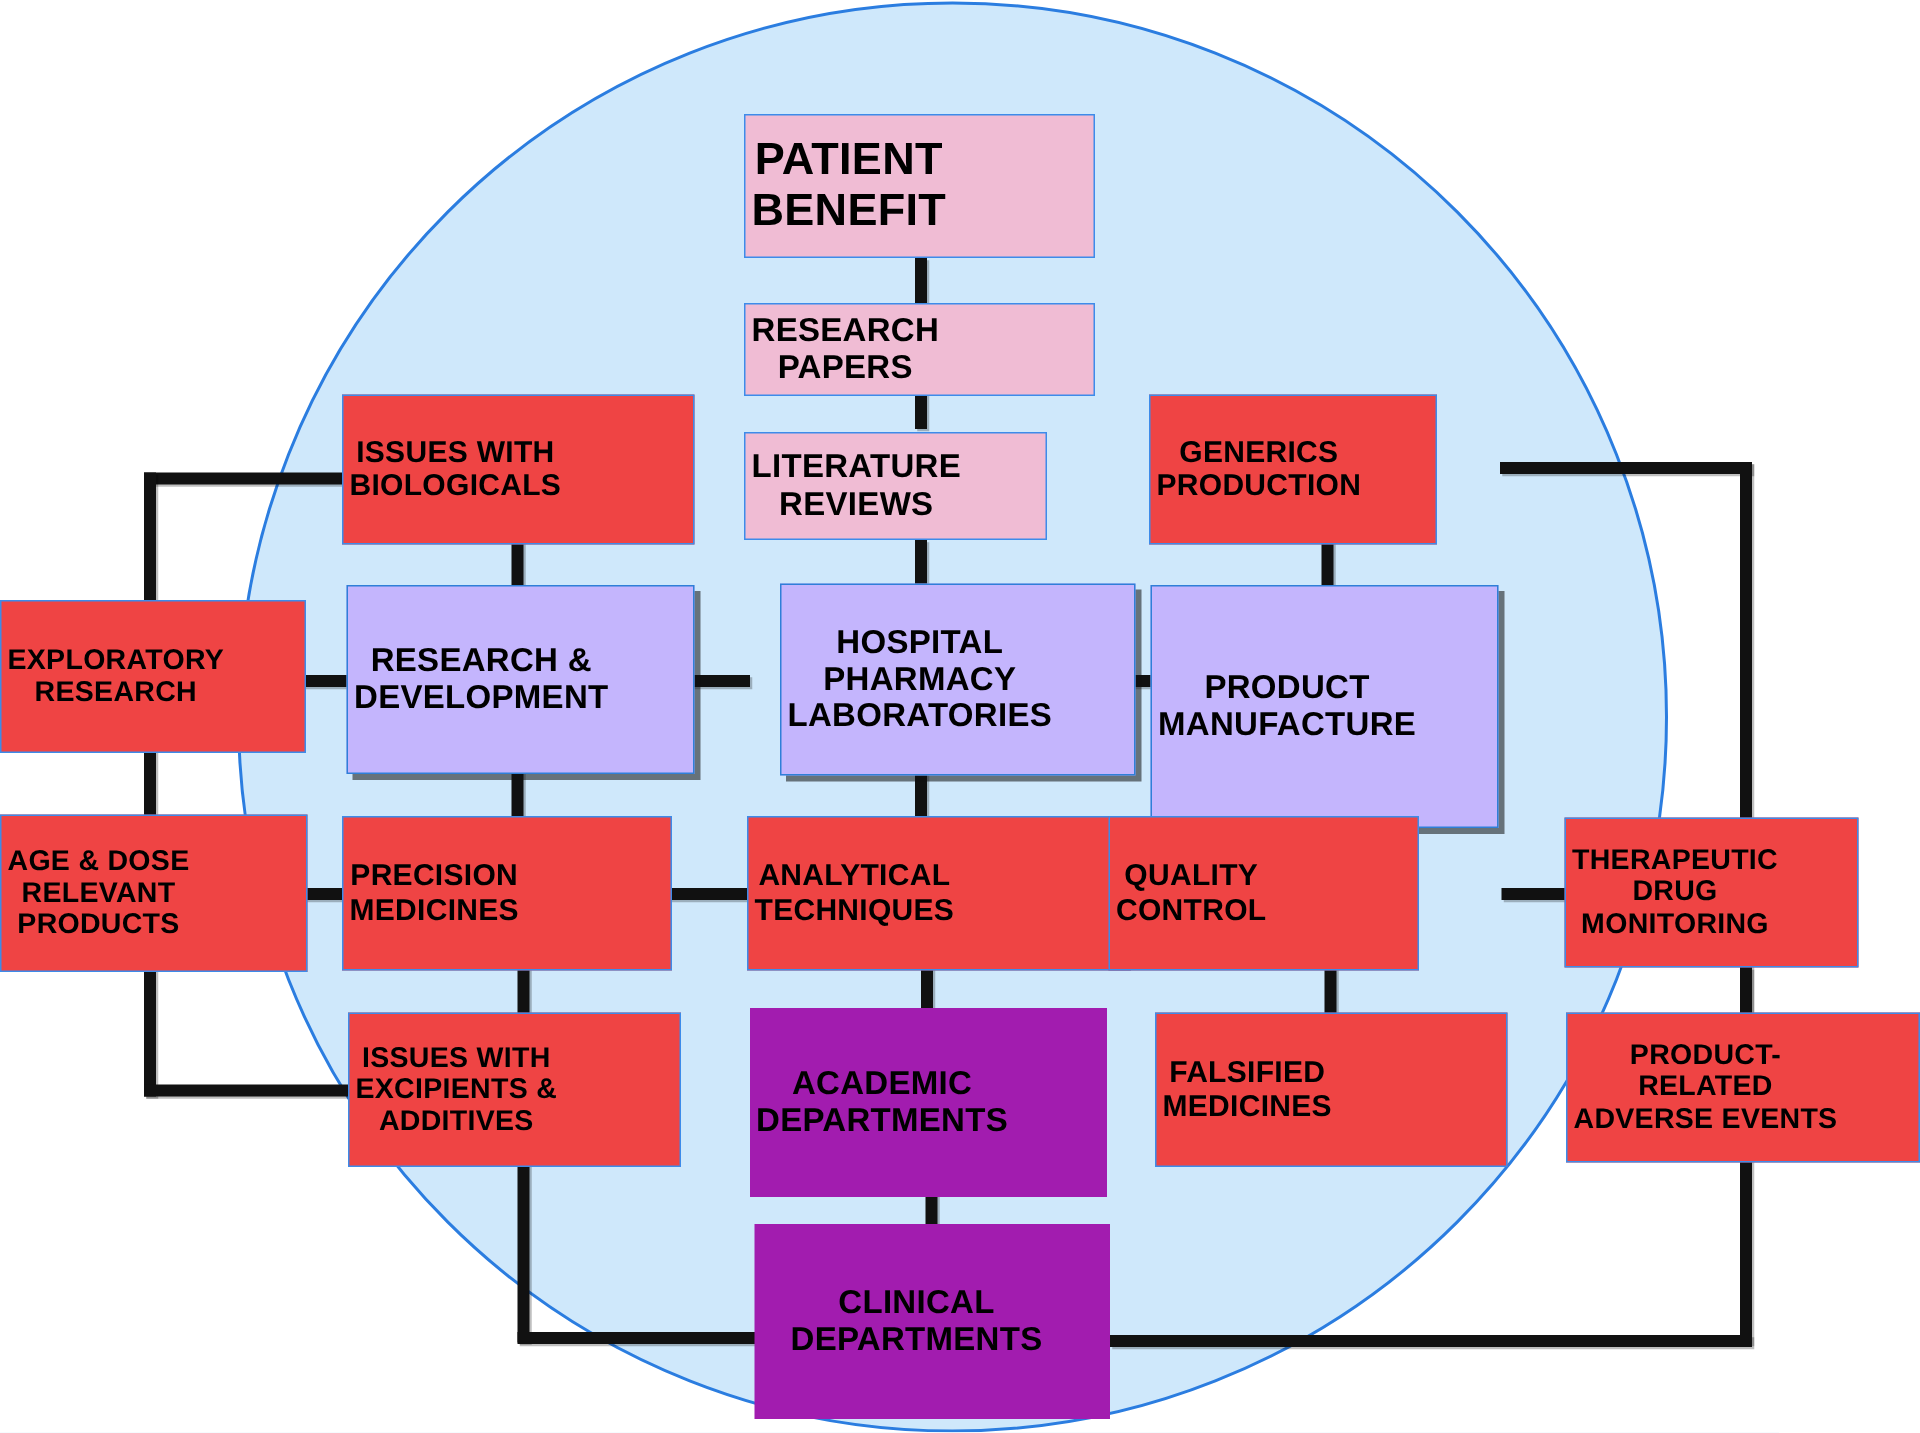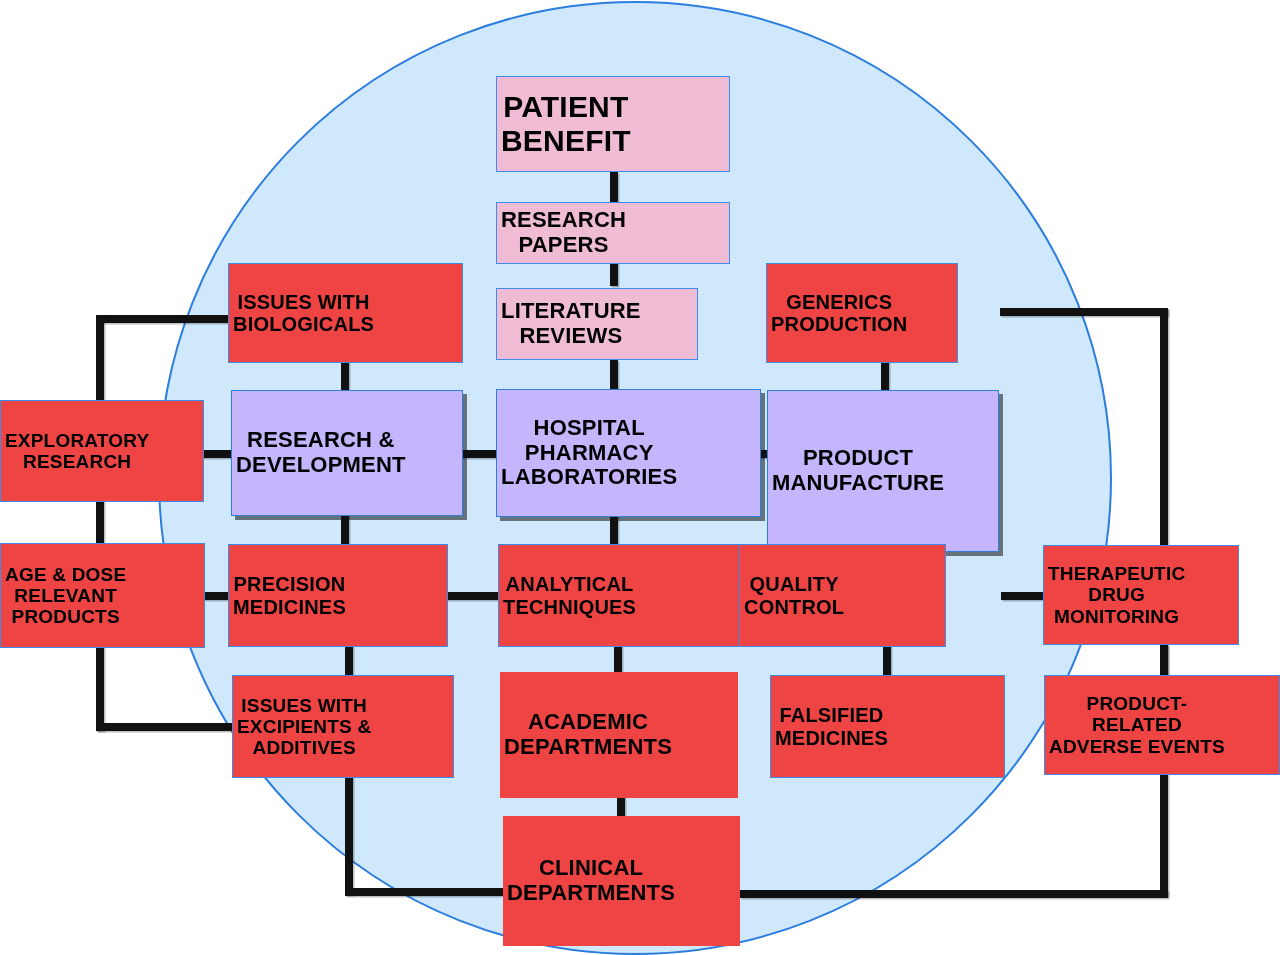--- a/index.html
+++ b/index.html
@@ -49,21 +49,21 @@
   .node .lbl { display: block; padding: 0 4px; }
 
   
   .node.light {
     background: #ef4444;
     border: 1.5px solid #3d8bea;
     font-size: 20px;
   }
   
   .node.strong-flat {
-    background: #ef4444;
+    background: #a21caf;
     border: none;
     font-size: 22px;
   }
   
   .node.strong {
     background: #c4b5fd;
     border: 1.5px solid #2f7fd8;
     font-size: 22px;
     box-shadow: 4px 4px 0 rgba(17,17,17,0.55);
   }
@@ -140,21 +140,21 @@
   </div>
 
   <div class="node light" style="left:0px; top:400px; width:204px; height:102px; font-size:19px;">
     <span class="lbl">EXPLORATORY<br>RESEARCH</span>
   </div>
 
   <div class="node strong" style="left:231px; top:390px; width:232px; height:126px;">
     <span class="lbl">RESEARCH &amp;<br>DEVELOPMENT</span>
   </div>
 
-  <div class="node strong" style="left:496px; top:389px; width:265px; height:128px;">
+  <div class="node strong" style="left:520px; top:389px; width:237px; height:128px;">
     <span class="lbl">HOSPITAL<br>PHARMACY<br>LABORATORIES</span>
   </div>
 
   <div class="node strong" style="left:767px; top:390px; width:232px; height:162px;">
     <span class="lbl">PRODUCT<br>MANUFACTURE</span>
   </div>
 
   <div class="node light" style="left:0px; top:543px; width:205px; height:105px; font-size:19px;">
     <span class="lbl">AGE &amp; DOSE<br>RELEVANT<br>PRODUCTS</span>
   </div>
@@ -184,17 +184,17 @@
   </div>
 
   <div class="node light" style="left:770px; top:675px; width:235px; height:103px;">
     <span class="lbl">FALSIFIED<br>MEDICINES</span>
   </div>
 
   <div class="node light" style="left:1044px; top:675px; width:236px; height:100px; font-size:19px;">
     <span class="lbl">PRODUCT-<br>RELATED<br>ADVERSE EVENTS</span>
   </div>
 
-  <div class="node strong-flat" style="left:503px; top:816px; width:237px; height:130px;">
+  <div class="node strong-flat" style="left:503px; top:816px; width:237px; height:130px;padding-left:20px;">
     <span class="lbl">CLINICAL<br>DEPARTMENTS</span>
   </div>
 
 </div>
 
 </body></html>

